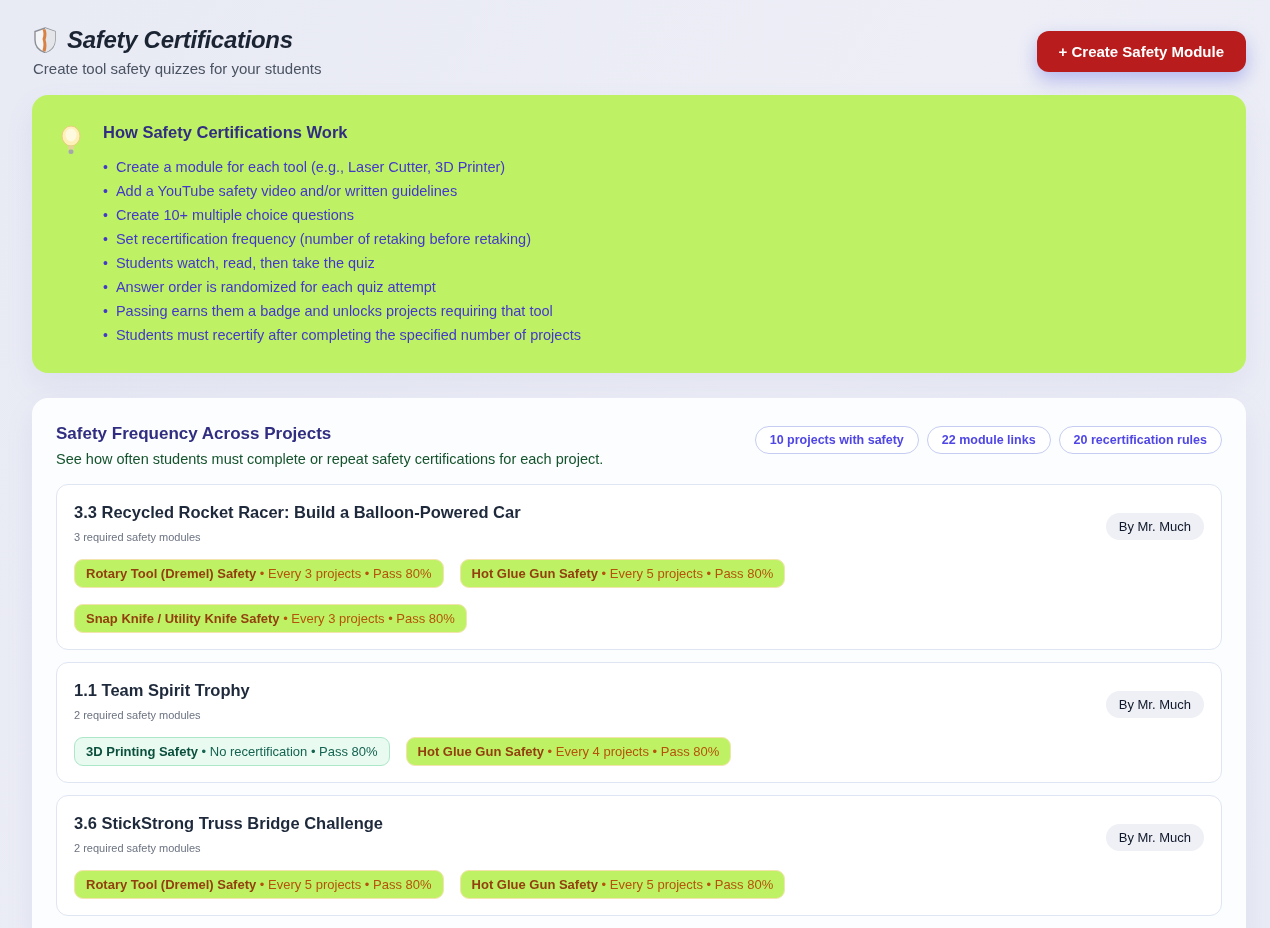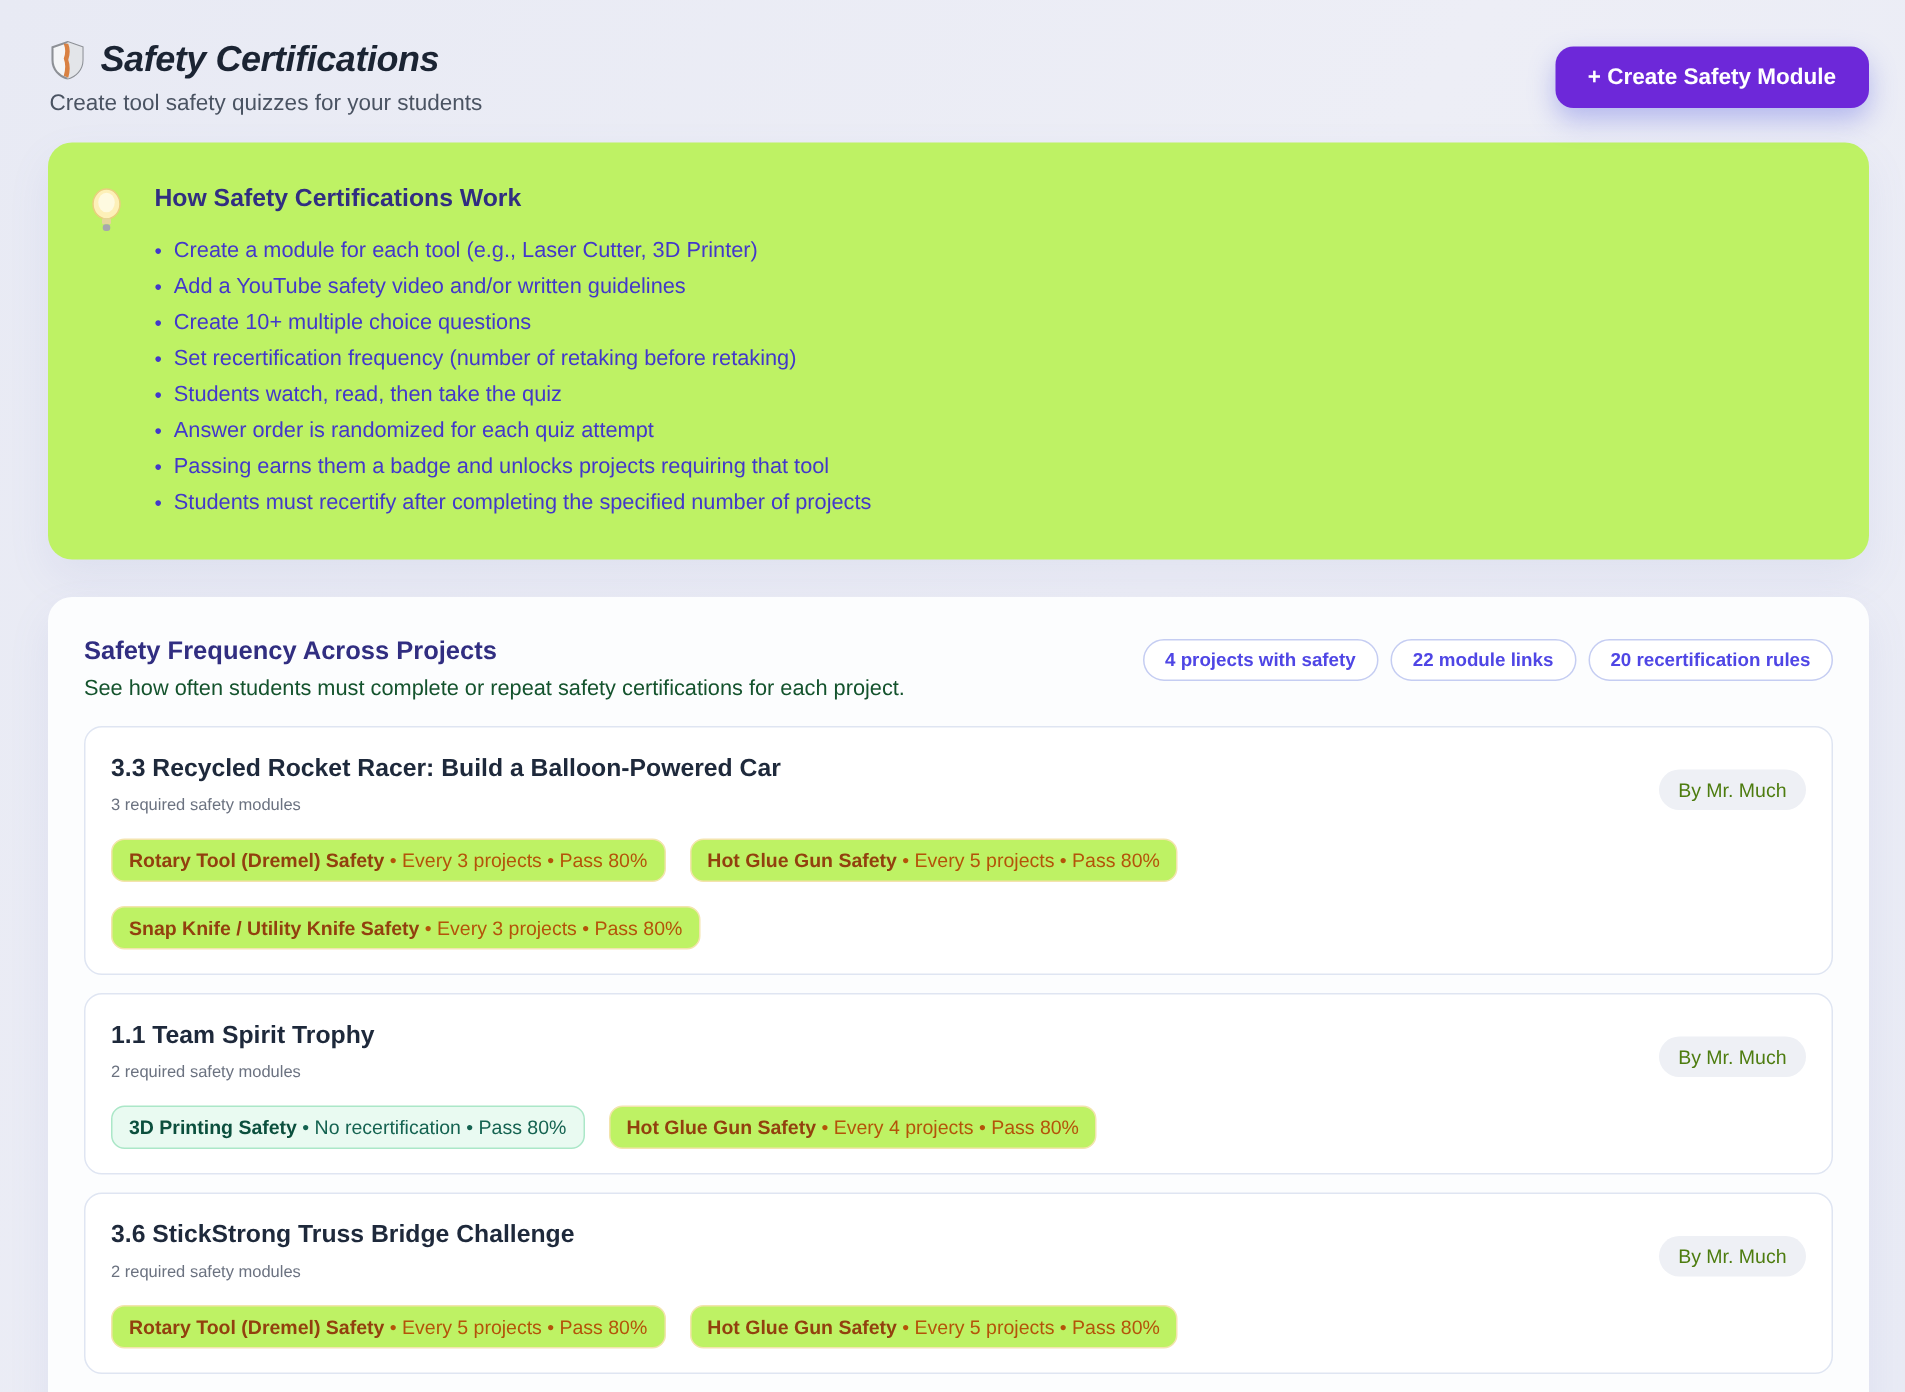--- a/index.html
+++ b/index.html
@@ -11,21 +11,21 @@
   }
   .page { width: 1270px; height: 928px; padding: 26px 24px 0 32px; overflow: hidden; }
 
   
   .header { display: flex; justify-content: space-between; align-items: center; padding: 0 0 0 1px; }
   .header-left .title-row { display: flex; align-items: center; gap: 10px; }
   .page-title { font-size: 24px; font-weight: bold; letter-spacing: -0.3px; color: #1b2433; font-style: italic; }
   .page-subtitle { font-size: 15px; color: #4a5362; margin-top: 6px; }
   .shield-icon { width: 24px; height: 26px; display: inline-block; }
   .create-btn {
-    background: #6d28d9; color: #fff; border: none; cursor: pointer;
+    background: #b91c1c; color: #fff; border: none; cursor: pointer;
     font-family: inherit; font-size: 15px; font-weight: bold;
     padding: 12px 22px; border-radius: 12px;
     box-shadow: 0 8px 18px rgba(90, 98, 226, 0.38);
   }
 
   
   .info-card {
     margin-top: 18px; background: #bef264; border-radius: 16px;
     padding: 24px 28px 26px 28px; display: flex; gap: 21px;
     box-shadow: 0 12px 28px rgba(120, 130, 200, 0.10);
@@ -67,21 +67,21 @@
   }
   .module-badge .badge-name { font-weight: bold; }
   .module-badge.amber { background: #bef264; border-color: #f3e4ad; }
   .module-badge.amber .badge-name { color: #92400e; }
   .module-badge.amber .badge-detail { color: #b45309; }
   .module-badge.green { background: #e9faf1; border-color: #abe7c8; }
   .module-badge.green .badge-name { color: #0b4f3d; }
   .module-badge.green .badge-detail { color: #156351; }
   .author-pill {
     flex: 0 0 auto; margin-left: 16px; margin-top: 12px;
-    background: #eef0f5; color: #4d7c0f; font-size: 13px;
+    background: #eef0f5; color: #0f172a; font-size: 13px;
     padding: 6px 13px; border-radius: 999px; white-space: nowrap;
   }
 </style>
 </head>
 <body>
 
 <div class="page">
 
   <div class="header">
     <div class="header-left">
@@ -148,21 +148,21 @@
     </div>
   </div>
 
   <div class="freq-section">
     <div class="freq-header">
       <div>
         <div class="freq-title">Safety Frequency Across Projects</div>
         <div class="freq-subtitle">See how often students must complete or repeat safety certifications for each project.</div>
       </div>
       <div class="stat-pills" id="stat-pills">
-          <span class="stat-pill">4 projects with safety</span>
+          <span class="stat-pill">10 projects with safety</span>
           <span class="stat-pill">22 module links</span>
           <span class="stat-pill">20 recertification rules</span>
         </div>
     </div>
     <div class="project-list" id="project-list">
         <div class="project-card">
     <div class="project-main">
       <div class="project-title">3.3 Recycled Rocket Racer: Build a Balloon-Powered Car</div>
       <div class="project-modules">3 required safety modules</div>
       <div class="badge-row">

